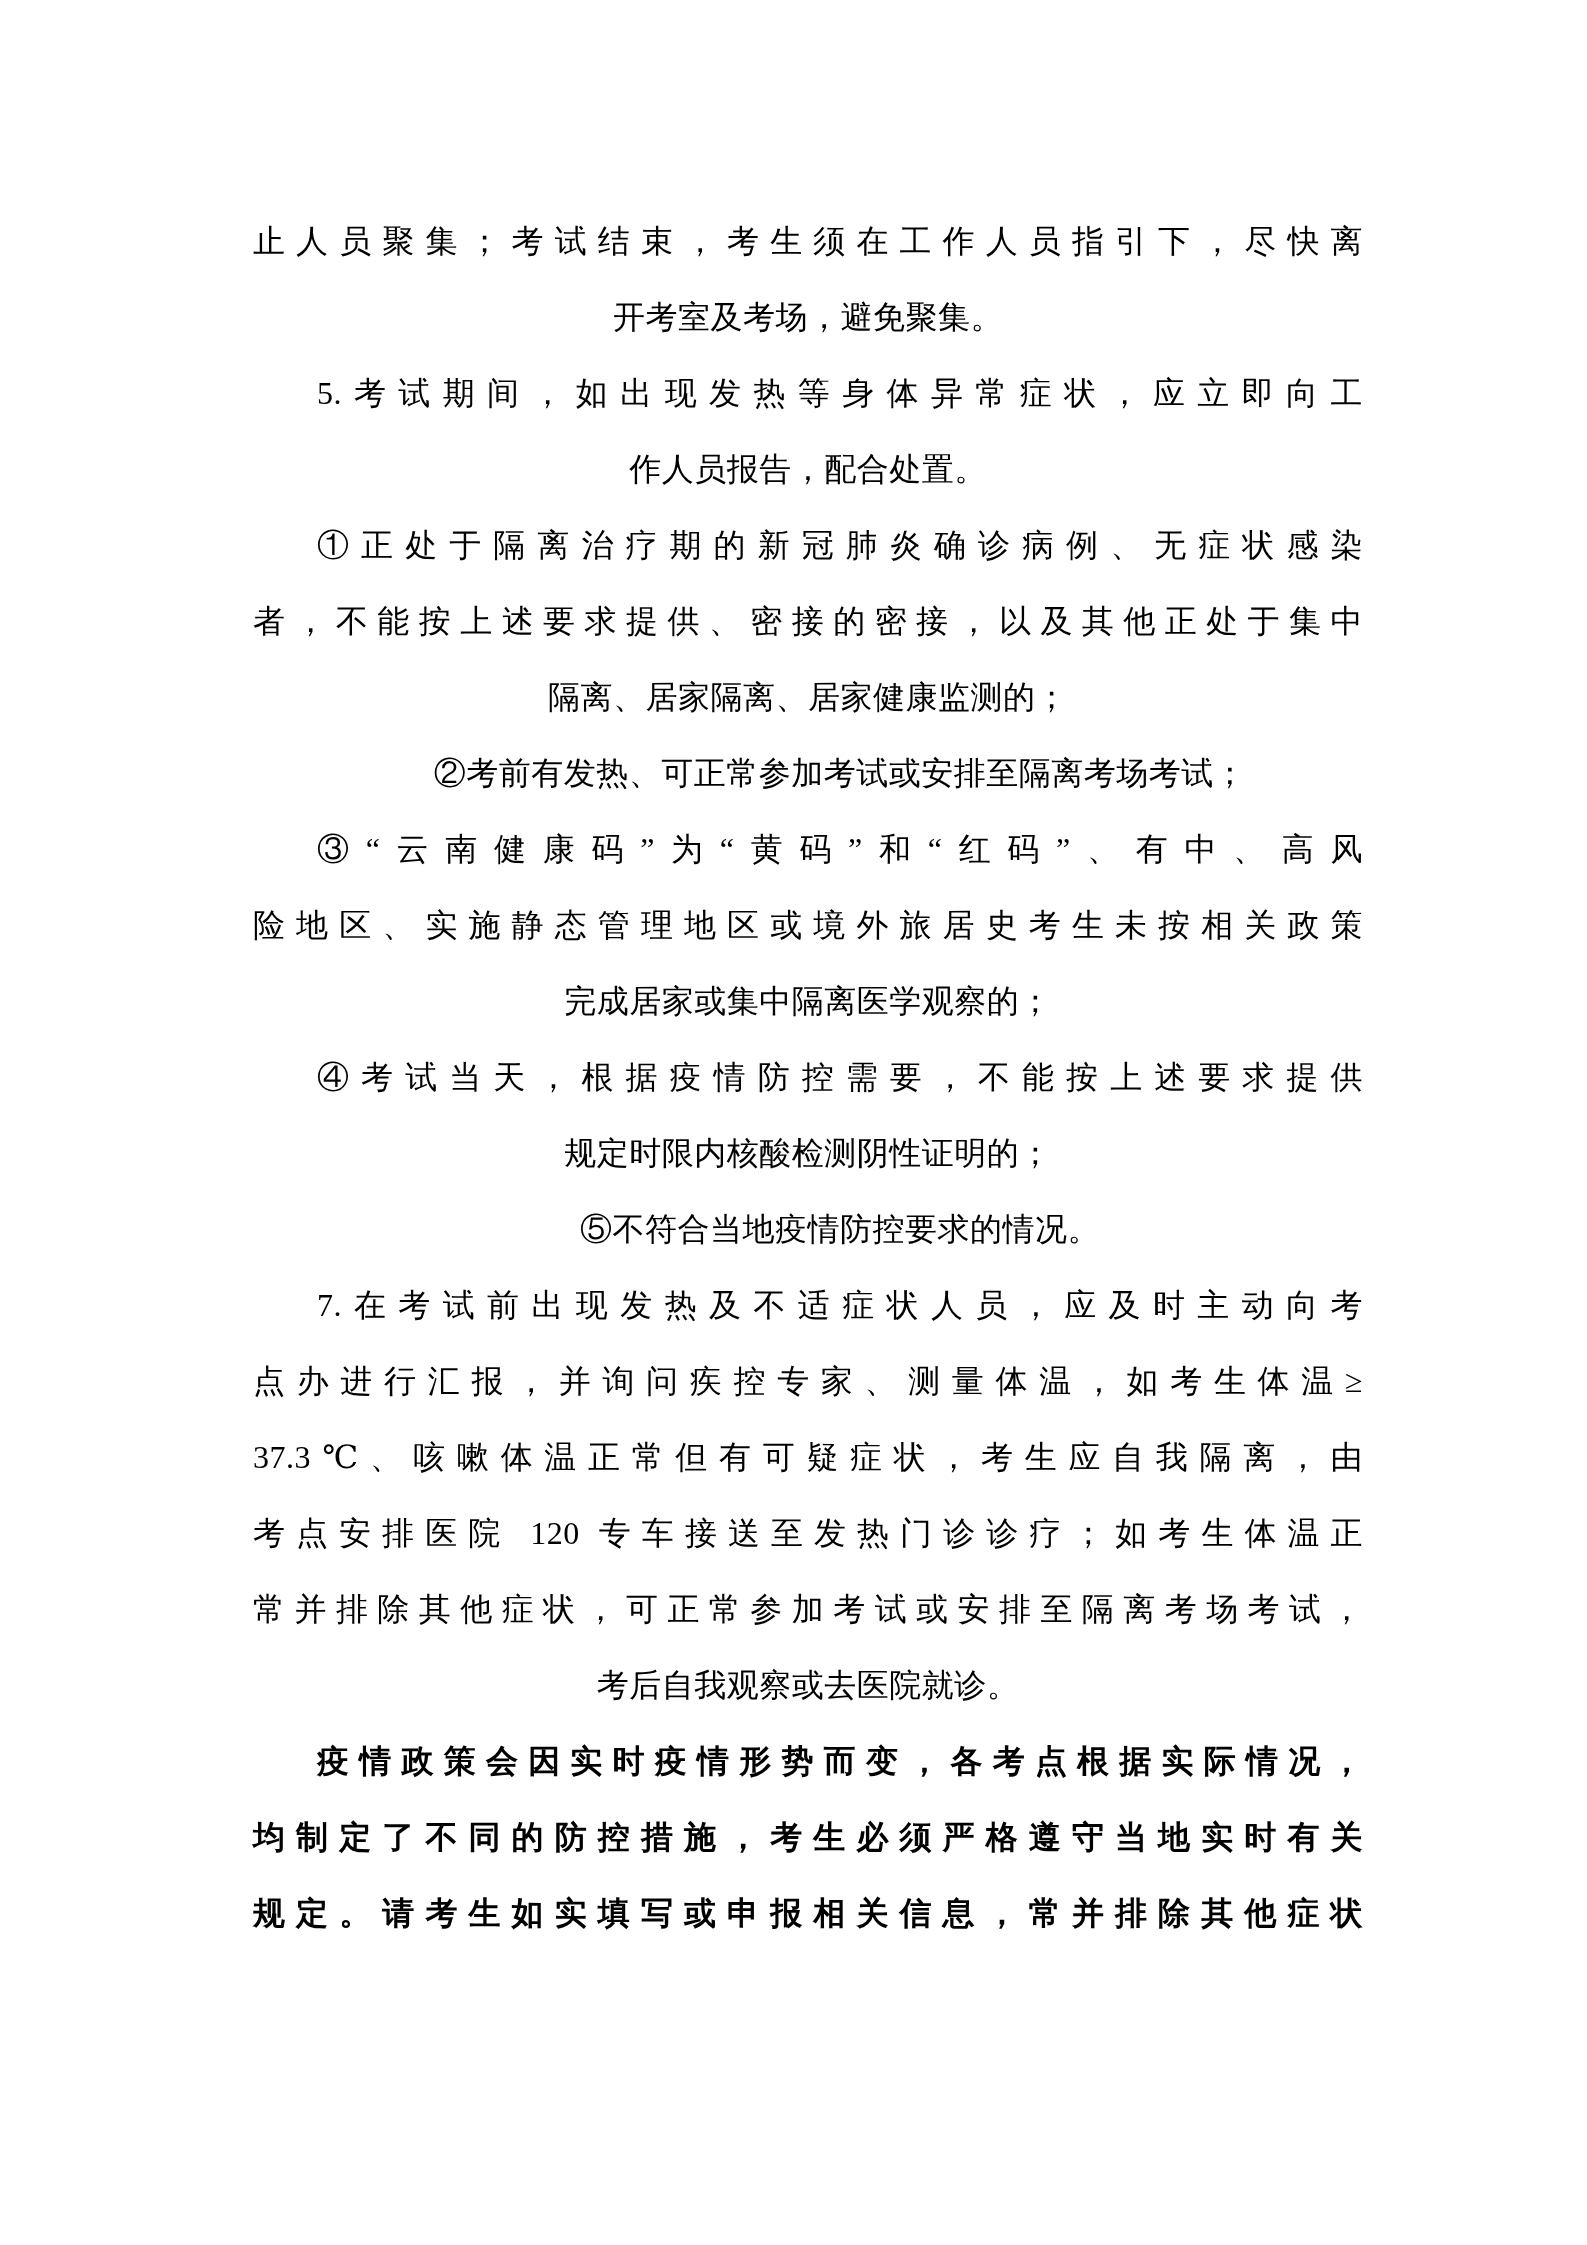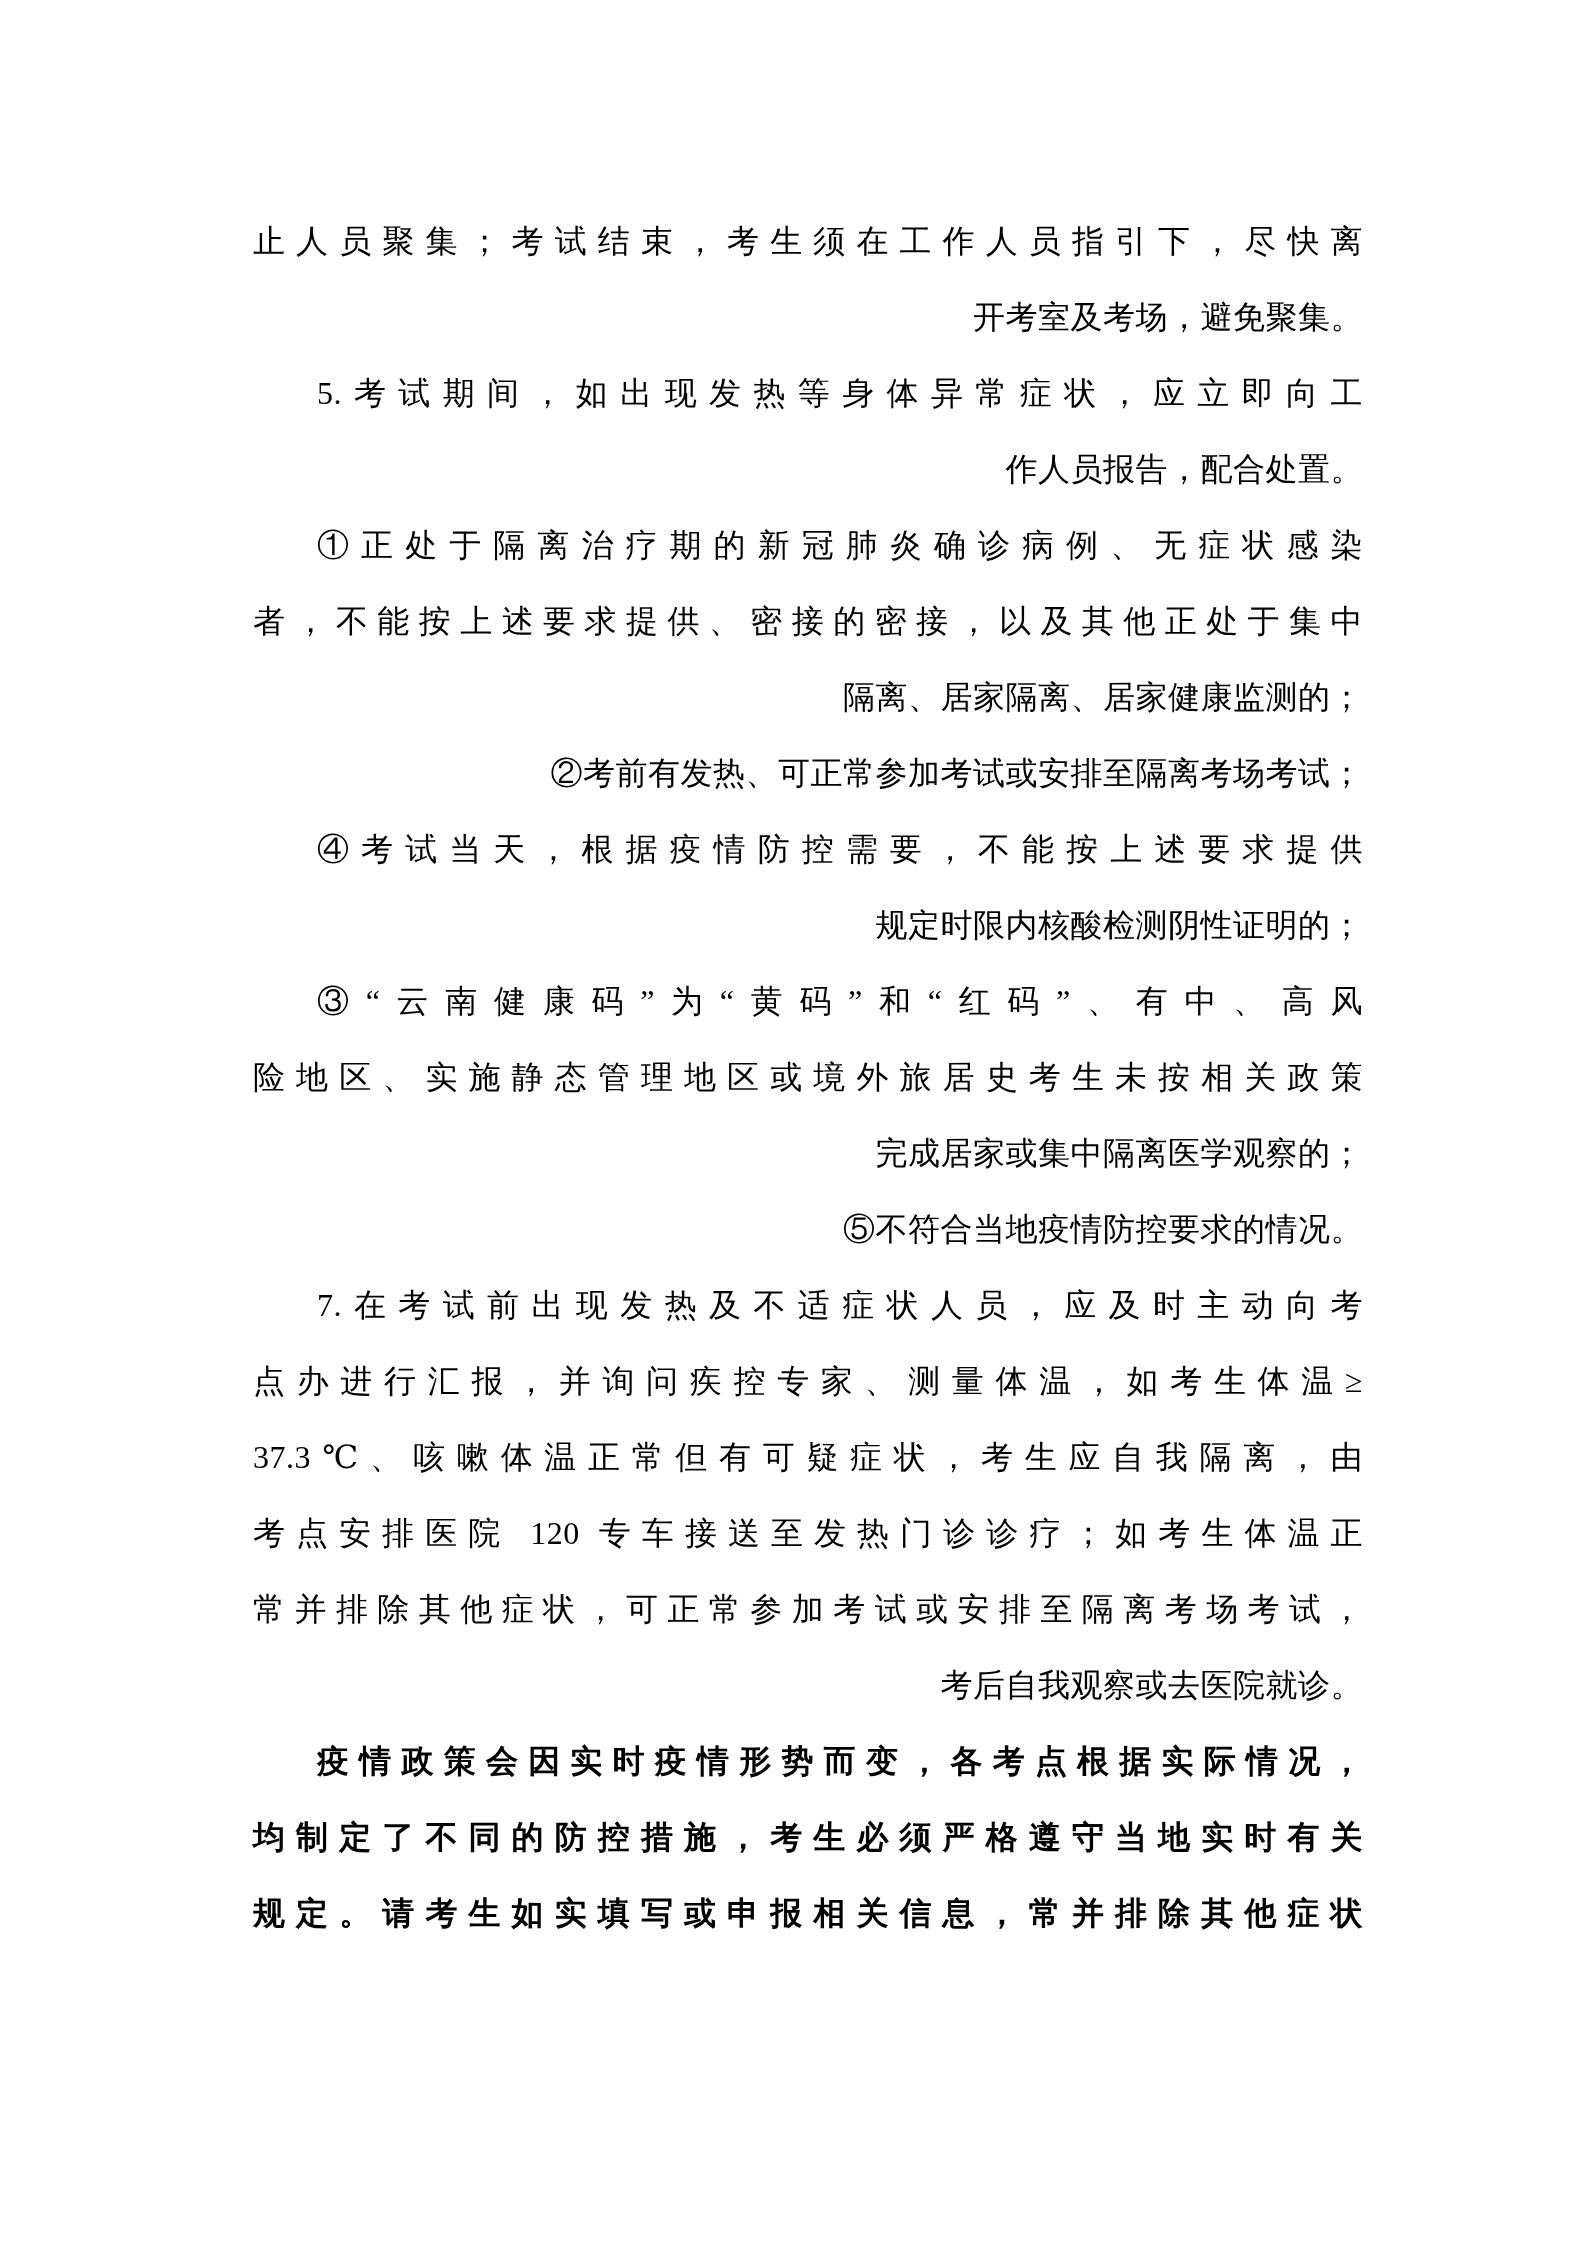--- a/index.html
+++ b/index.html
@@ -23,21 +23,21 @@
     width: 1110px;
     font-size: 32px;
     line-height: 76px;
     letter-spacing: 0.5px;
   }
   .para {
     margin: 0;
     padding: 0;
   }
   .line {
-    text-align: right;
+    text-align: center;
     height: 76px;
     overflow: visible;
   }
   
   .fill {
     text-align: justify;
     text-align-last: justify;
     text-justify: inter-character;
   }
   
@@ -69,28 +69,28 @@
       <div class="line fill indent">①正处于隔离治疗期的新冠肺炎确诊病例、无症状感染</div>
       <div class="line fill">者，不能按上述要求提供、密接的密接，以及其他正处于集中</div>
       <div class="line">隔离、居家隔离、居家健康监测的；</div>
     </div>
 
     <div class="para">
       <div class="line indent">②考前有发热、可正常参加考试或安排至隔离考场考试；</div>
     </div>
 
     <div class="para">
-      <div class="line fill indent">④考试当天，根据疫情防控需要，不能按上述要求提供</div>
-      <div class="line">规定时限内核酸检测阴性证明的；</div>
+      <div class="line fill indent">③“云南健康码”为“黄码”和“红码”、有中、高风</div>
+      <div class="line fill">险地区、实施静态管理地区或境外旅居史考生未按相关政策</div>
+      <div class="line">完成居家或集中隔离医学观察的；</div>
     </div>
 
     <div class="para">
-      <div class="line fill indent">③“云南健康码”为“黄码”和“红码”、有中、高风</div>
-      <div class="line fill">险地区、实施静态管理地区或境外旅居史考生未按相关政策</div>
-      <div class="line">完成居家或集中隔离医学观察的；</div>
+      <div class="line fill indent">④考试当天，根据疫情防控需要，不能按上述要求提供</div>
+      <div class="line">规定时限内核酸检测阴性证明的；</div>
     </div>
 
     <div class="para">
       <div class="line indent">⑤不符合当地疫情防控要求的情况。</div>
     </div>
 
     <div class="para">
       <div class="line fill indent">7.在考试前出现发热及不适症状人员，应及时主动向考</div>
       <div class="line fill">点办进行汇报，并询问疾控专家、测量体温，如考生体温≥</div>
       <div class="line fill">37.3℃、咳嗽体温正常但有可疑症状，考生应自我隔离，由</div>

